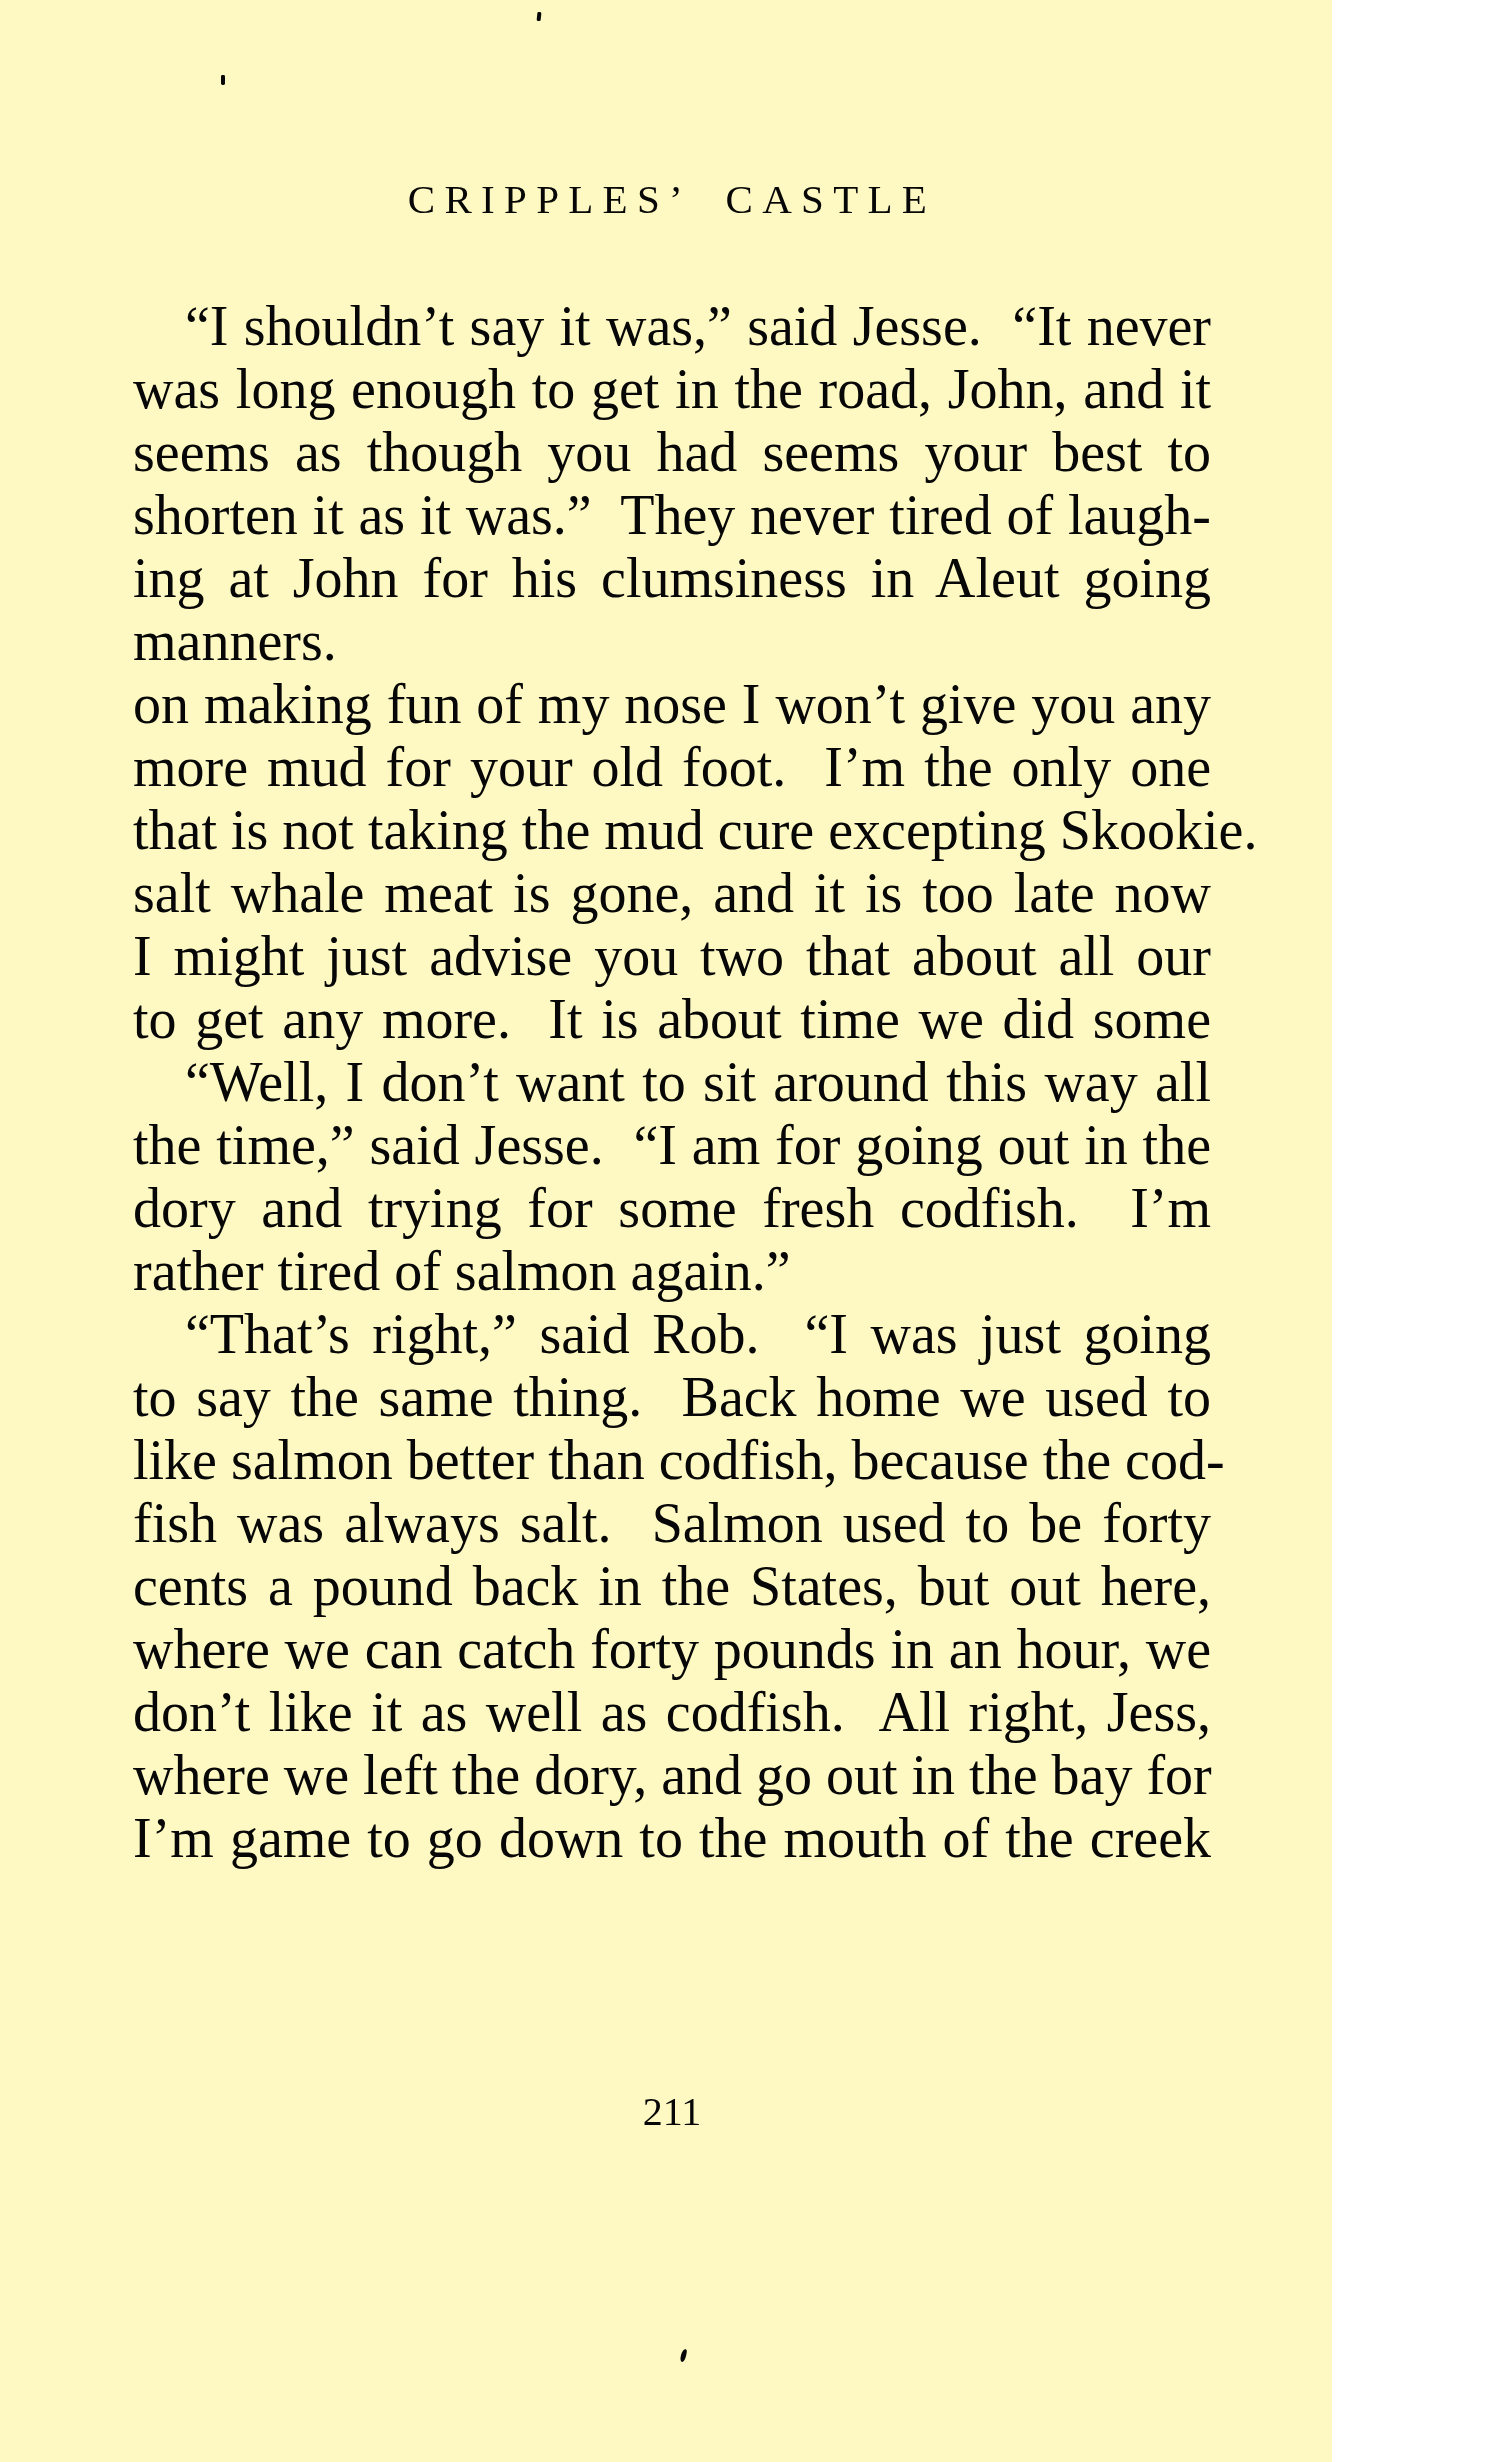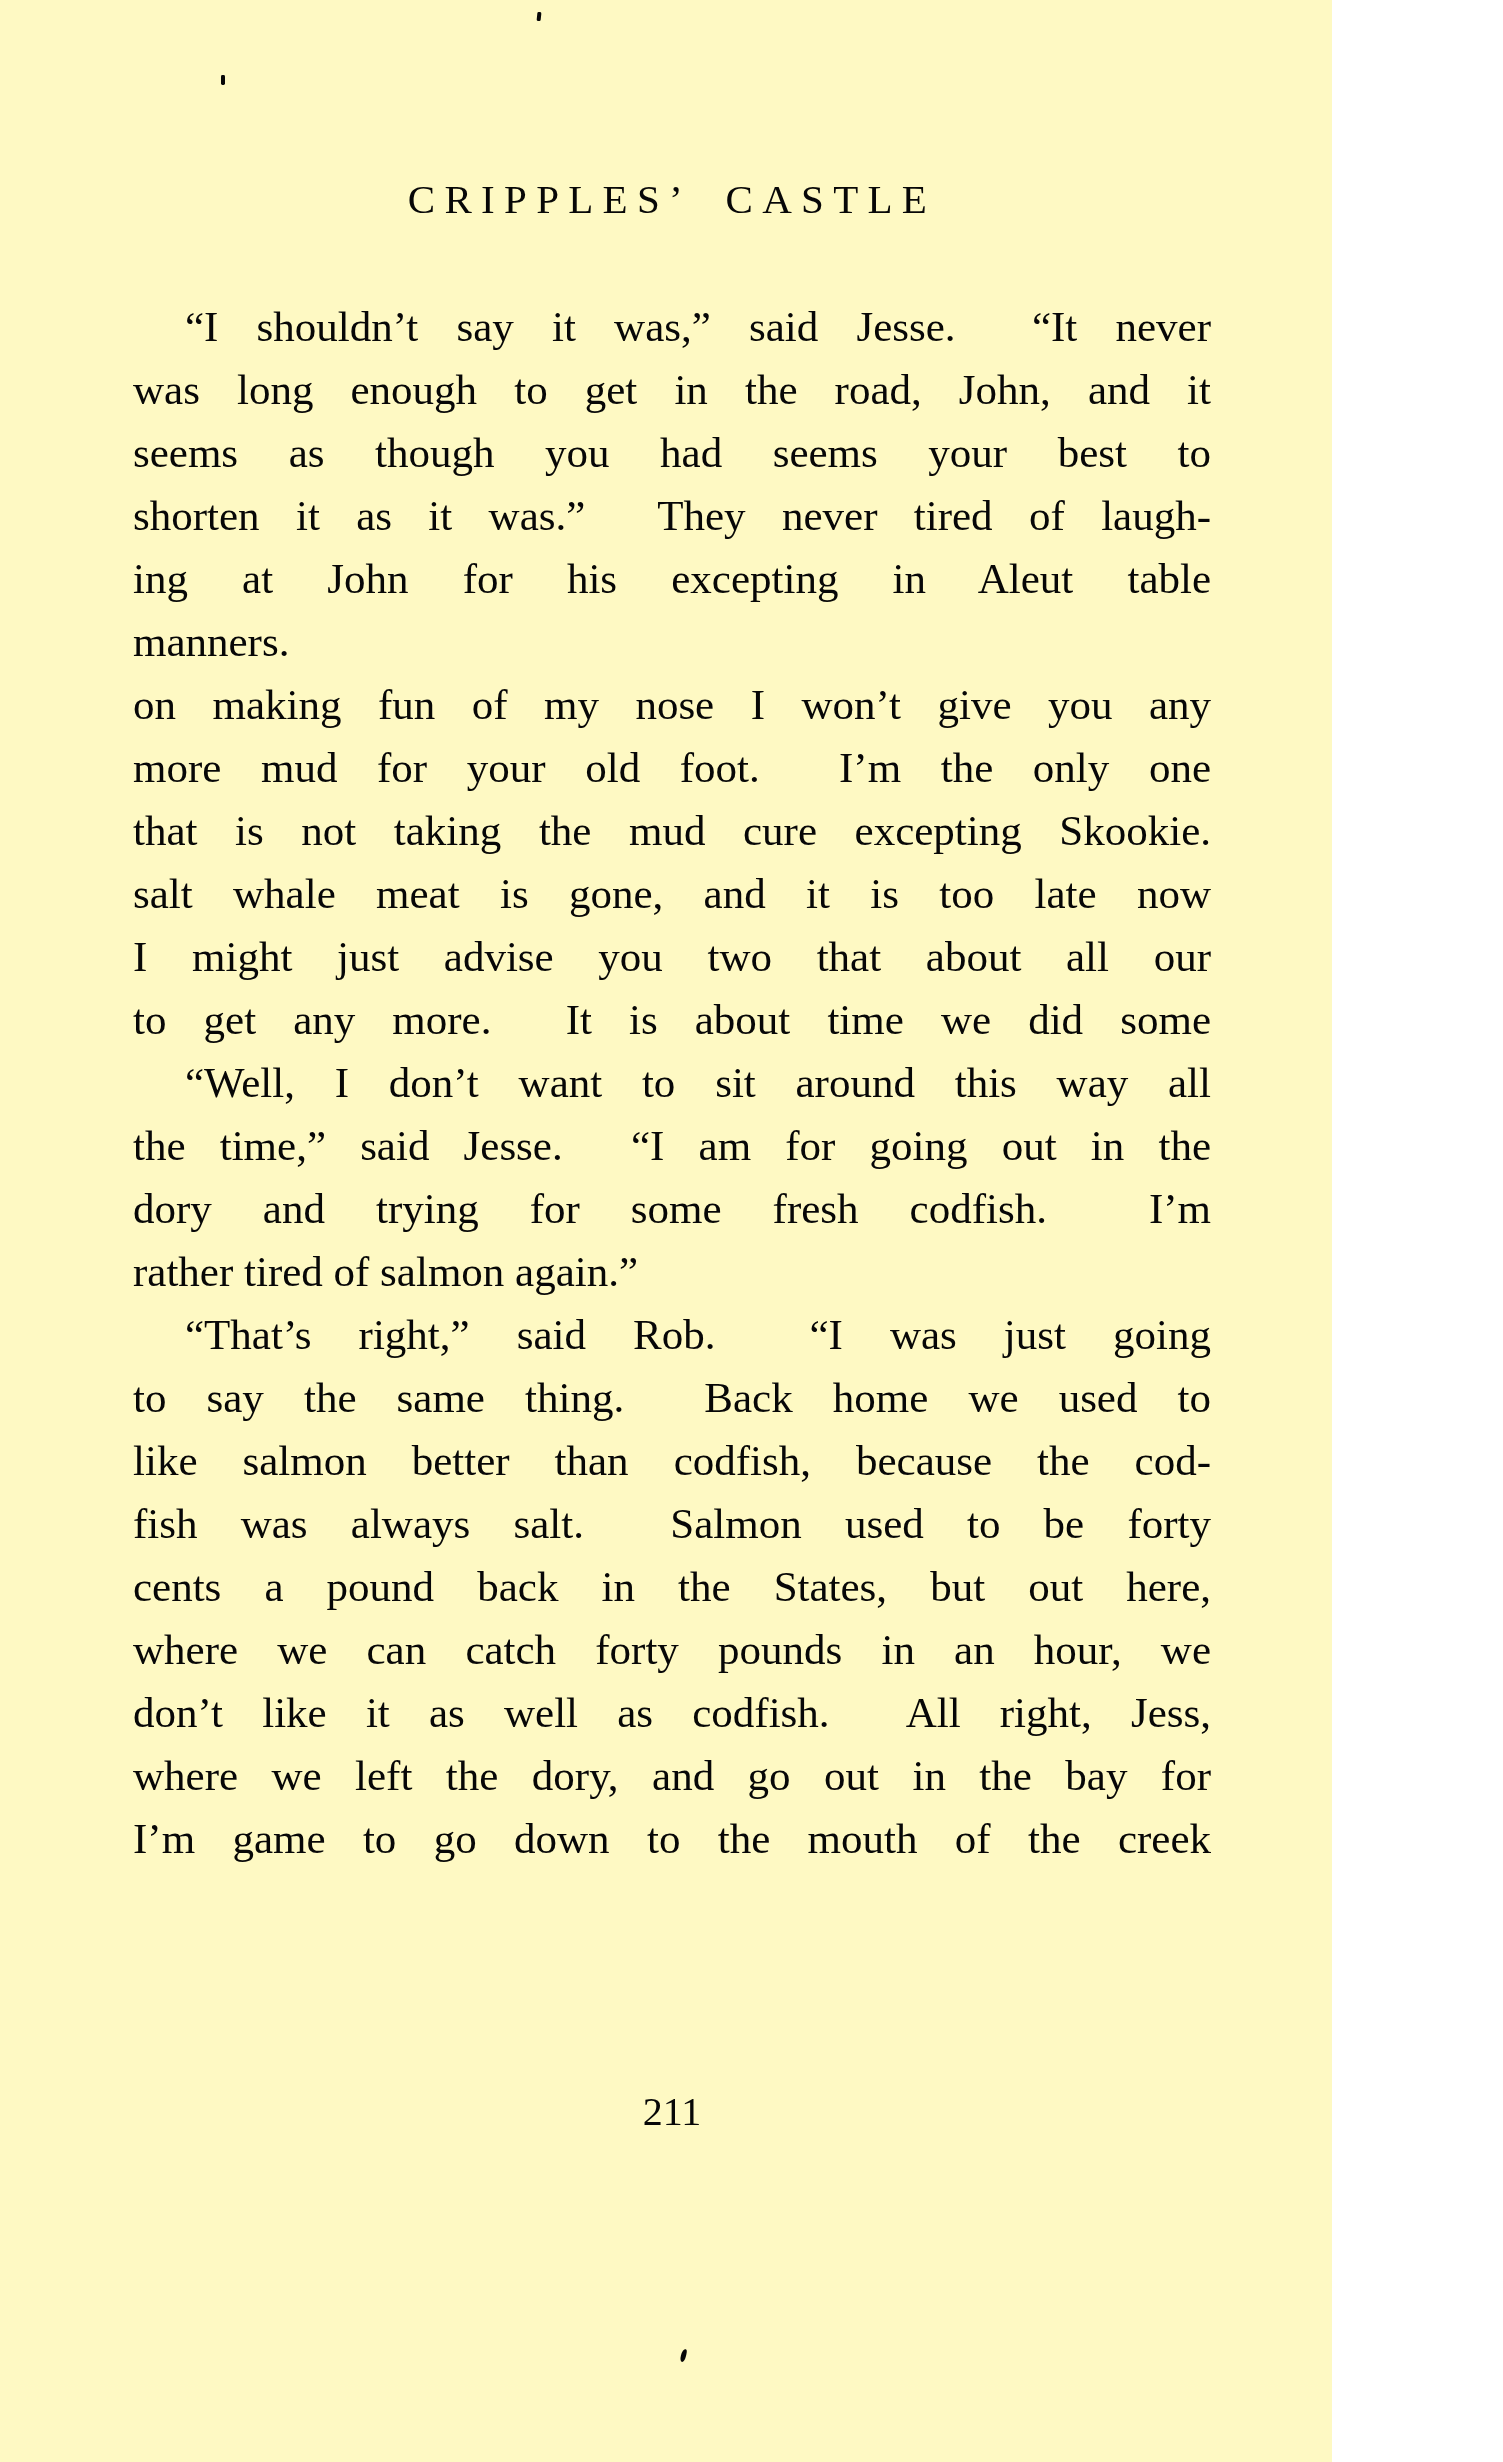--- a/index.html
+++ b/index.html
@@ -30,21 +30,21 @@
   }
   .text-block {
     position: absolute;
     top: 295px;
     left: 133px;
     width: 1078px;
   }
   .line {
     height: 63px;
     line-height: 63px;
-    font-size: 43px;
+    font-size: 56px;
     text-align: justify;
     text-align-last: justify;
     text-justify: inter-word;
     white-space: nowrap;
   }
   .line.indent { text-indent: 52px; }
   .line.end    { text-align-last: left; }
   .folio {
     position: absolute;
     top: 2089px;
@@ -86,21 +86,21 @@
   <span class="speck speck-left"></span>
 
   <div class="running-head">CRIPPLES’ CASTLE</div>
 
   <div class="text-block">
 
     <div class="line indent">“I shouldn’t say it was,” said Jesse.&nbsp; “It never</div>
     <div class="line">was long enough to get in the road, John, and it</div>
     <div class="line">seems as though you had seems your best to</div>
     <div class="line">shorten it as it was.”&nbsp; They never tired of laugh-</div>
-    <div class="line">ing at John for his excepting in Aleut table</div>
+    <div class="line">ing at John for his clumsiness in Aleut going</div>
     <div class="line end">manners.</div>
 
     <div class="line">on making fun of my nose I won’t give you any</div>
     <div class="line">more mud for your old foot.&nbsp; I’m the only one</div>
     <div class="line">that is not taking the mud cure excepting Skookie.</div>
     <div class="line">salt whale meat is gone, and it is too late now</div>
     <div class="line">I might just advise you two that about all our</div>
     <div class="line">to get any more.&nbsp; It is about time we did some</div>
 
     <div class="line indent">“Well, I don’t want to sit around this way all</div>

